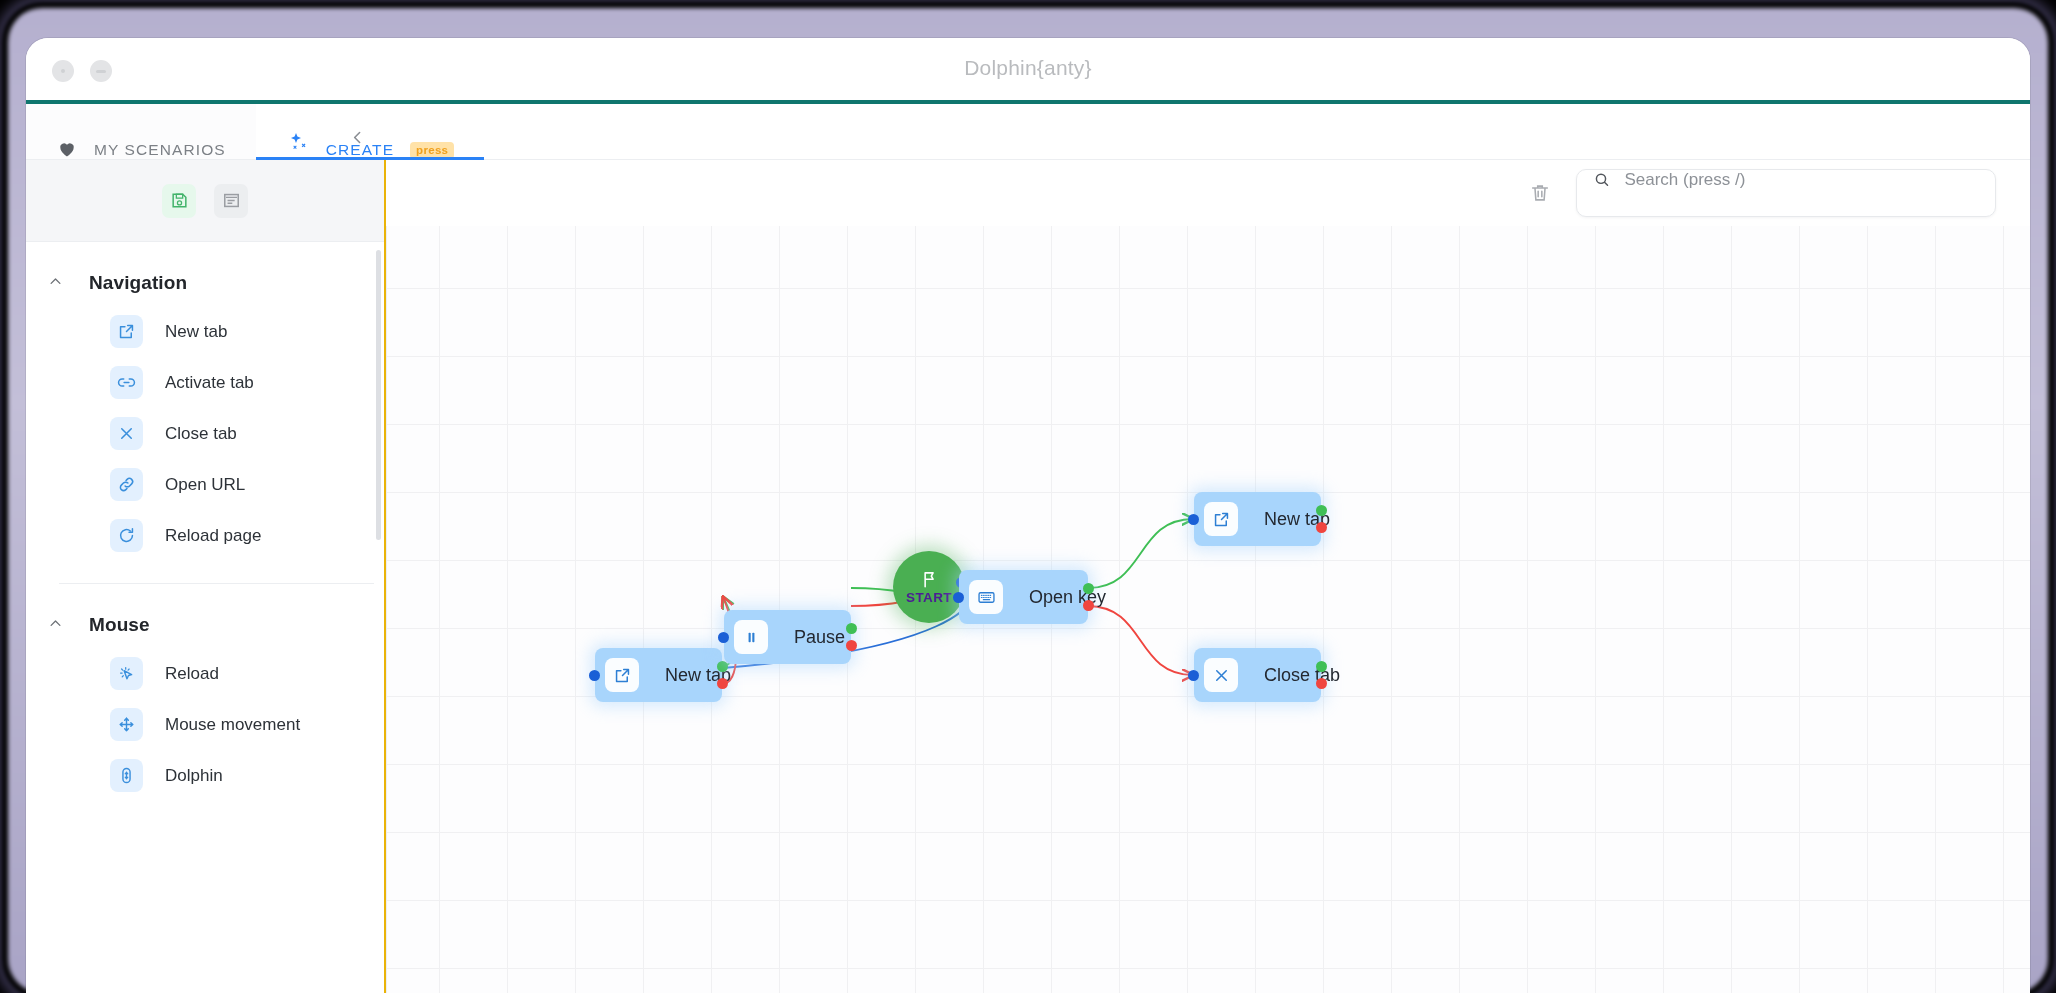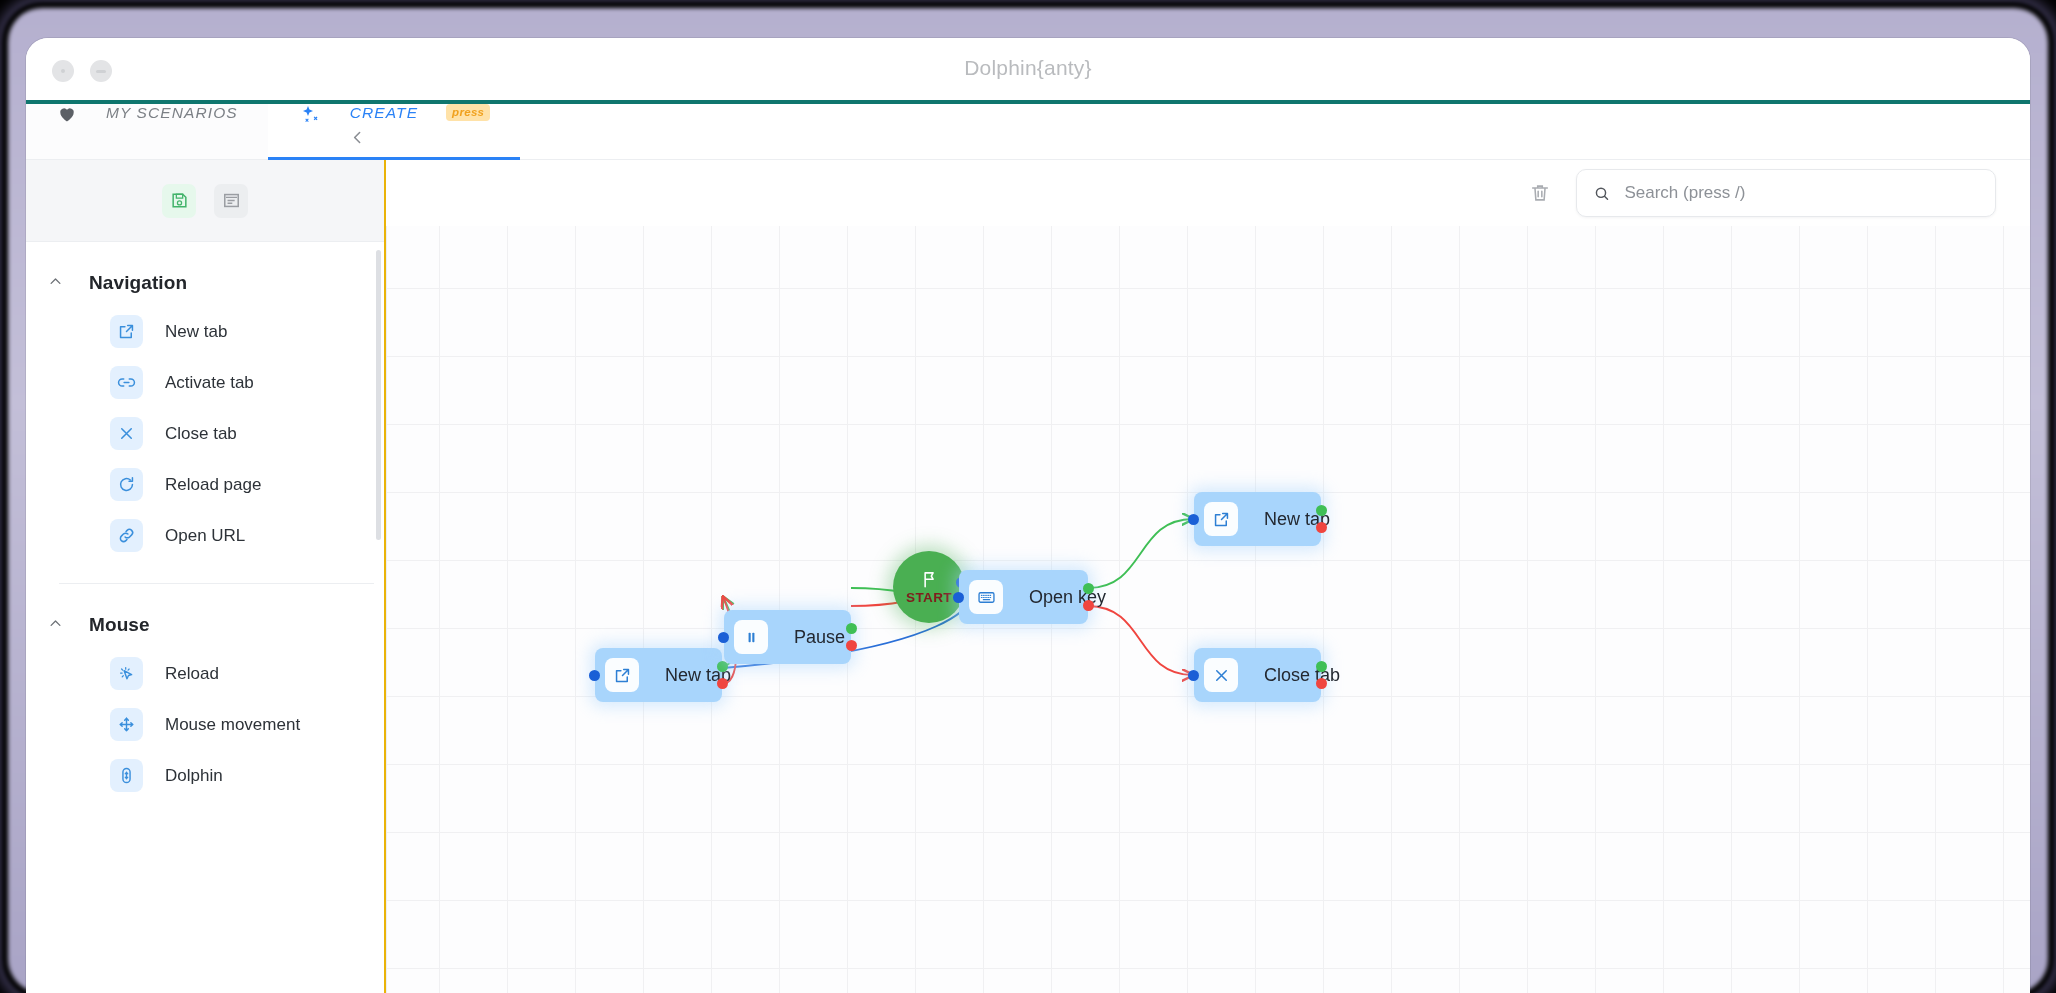--- a/index.html
+++ b/index.html
@@ -57,25 +57,25 @@
 
   
   #tabrow {
     position: relative;
     height: 56px;
     display:flex; align-items:stretch;
     border-bottom: 1px solid #eceef1;
     background:#fff;
   }
   .tab {
-    display:flex; align-items:flex-start; gap:28px;
+    display:flex; align-items:flex-end; gap:16px;
     padding: 0 30px;
     cursor:pointer;
     position:relative;
-    font-size:15.5px; letter-spacing:1.1px; font-weight:500;font-style:italic;
+    font-size:15.5px; letter-spacing:1.1px; font-weight:500;
   }
   .tab.inactive { color:#7c8086; background:#fcfcfd; }
   .tab.active { color:#2a82f6; }
   .tab.active::after{
     content:""; position:absolute; left:0; right:0; bottom:-1px; height:3px; background:#2a82f6;
   }
   .heart { width:22px; height:20px; display:block; }
   .beta {
     background:#ffe2a8; color:#f0a11e; font-size:11.5px; font-weight:700;
     padding:2px 6px 3px; border-radius:4px; letter-spacing:.3px;
@@ -132,21 +132,21 @@
   
   #canvas-wrap{ flex:1; position:relative; background:#fff; }
   #canvas-top{
     height:66px; background:#fff; display:flex; align-items:center; justify-content:flex-end;
     gap:22px; padding-right:34px; border-bottom:0;
     position:relative;
   }
   #trash-btn{ width:28px;height:28px; display:flex;align-items:center;justify-content:center;cursor:pointer;}
   #search-box{
     width:420px; height:48px; border:1px solid #e7e9ec; border-radius:10px; background:#fff;
-    display:flex; align-items:center; gap:14px; padding:0 16px;
+    display:flex; align-items:flex-start; gap:14px; padding:0 16px;
     box-shadow:0 1px 3px rgba(20,20,40,.05);
   }
   #search-input{
     border:none; outline:none; font-size:17px; color:#3a3e44; width:100%;
     font-family:"Liberation Sans", sans-serif; background:transparent;
   }
   #search-input::placeholder{ color:#8d9197; }
 
   #canvas{
     position:absolute; left:0; right:0; top:66px; bottom:0;
@@ -176,21 +176,21 @@
   }
   .node .nlabel{ font-size:18px; color:#232830; margin:0 22px 0 26px; white-space:nowrap; }
 
   .port{ position:absolute; width:11px;height:11px;border-radius:50%; cursor:pointer; }
   .port.in   { background:#1a5fd6; left:-6px; top:50%; margin-top:-5.5px; }
   .port.ok   { background:#3fbf55; right:-6px; top:13px; }
   .port.err  { background:#f0453f; right:-6px; bottom:13px; }
 
   #start-node{
     position:absolute; width:72px;height:72px;border-radius:50%;
-    background:#4aaf52; color:#7f1d1d;
+    background:#4aaf52; color:#4c1d95;
     display:flex;flex-direction:column;align-items:center;justify-content:center; gap:1px;
     box-shadow:0 0 18px 6px rgba(74,175,82,.35);
     cursor:pointer;
   }
   #start-node .slabel{ font-size:13.5px; font-weight:700; letter-spacing:.4px; }
   #start-node .port.ok{ background:#1a5fd6; right:-2px; top:26px; }
 </style>
 </head>
 <body>
 
@@ -287,33 +287,33 @@
                   <span class="ico-box">
                     <svg width="19" height="19" viewBox="0 0 24 24">
                       <path fill="none" stroke="#3a8fdc" stroke-width="1.9" stroke-linecap="round" d="M6 6l12 12M18 6L6 18"></path>
                     </svg>
                   </span>
                   <span class="item-label">Close tab</span>
                 </div>
                 <div class="item">
                   <span class="ico-box">
                     <svg width="19" height="19" viewBox="0 0 24 24">
+                      <path fill="none" stroke="#3a8fdc" stroke-width="1.9" stroke-linecap="round" d="M10.2 13.8a4 4 0 0 0 5.7 0l2.6-2.6a4 4 0 1 0-5.7-5.7l-1.4 1.4M13.8 10.2a4 4 0 0 0-5.7 0l-2.6 2.6a4 4 0 1 0 5.7 5.7l1.4-1.4"></path>
+                    </svg>
+                  </span>
+                  <span class="item-label">Open URL</span>
+                </div>
+                <div class="item">
+                  <span class="ico-box">
+                    <svg width="19" height="19" viewBox="0 0 24 24">
                       <path fill="none" stroke="#3a8fdc" stroke-width="1.9" stroke-linecap="round" d="M19.5 12a7.5 7.5 0 1 1-2.6-5.7"></path>
                       <path fill="none" stroke="#3a8fdc" stroke-width="1.9" stroke-linecap="round" stroke-linejoin="round" d="M19.5 3.5v4.3h-4.3"></path>
                     </svg>
                   </span>
                   <span class="item-label">Reload page</span>
-                </div>
-                <div class="item">
-                  <span class="ico-box">
-                    <svg width="19" height="19" viewBox="0 0 24 24">
-                      <path fill="none" stroke="#3a8fdc" stroke-width="1.9" stroke-linecap="round" d="M10.2 13.8a4 4 0 0 0 5.7 0l2.6-2.6a4 4 0 1 0-5.7-5.7l-1.4 1.4M13.8 10.2a4 4 0 0 0-5.7 0l-2.6 2.6a4 4 0 1 0 5.7 5.7l1.4-1.4"></path>
-                    </svg>
-                  </span>
-                  <span class="item-label">Open URL</span>
                 </div>
                 <div class="divider"></div>
               </div>
               <div class="group">
                 <div class="group-head">
                   <span><svg width="15" height="15" viewBox="0 0 24 24">
                       <path fill="none" stroke="#6d7176" stroke-width="2.1" stroke-linecap="round" stroke-linejoin="round" d="M5 15l7-7 7 7"></path>
                     </svg></span>
                   <span class="gtitle">Mouse</span>
                 </div>

